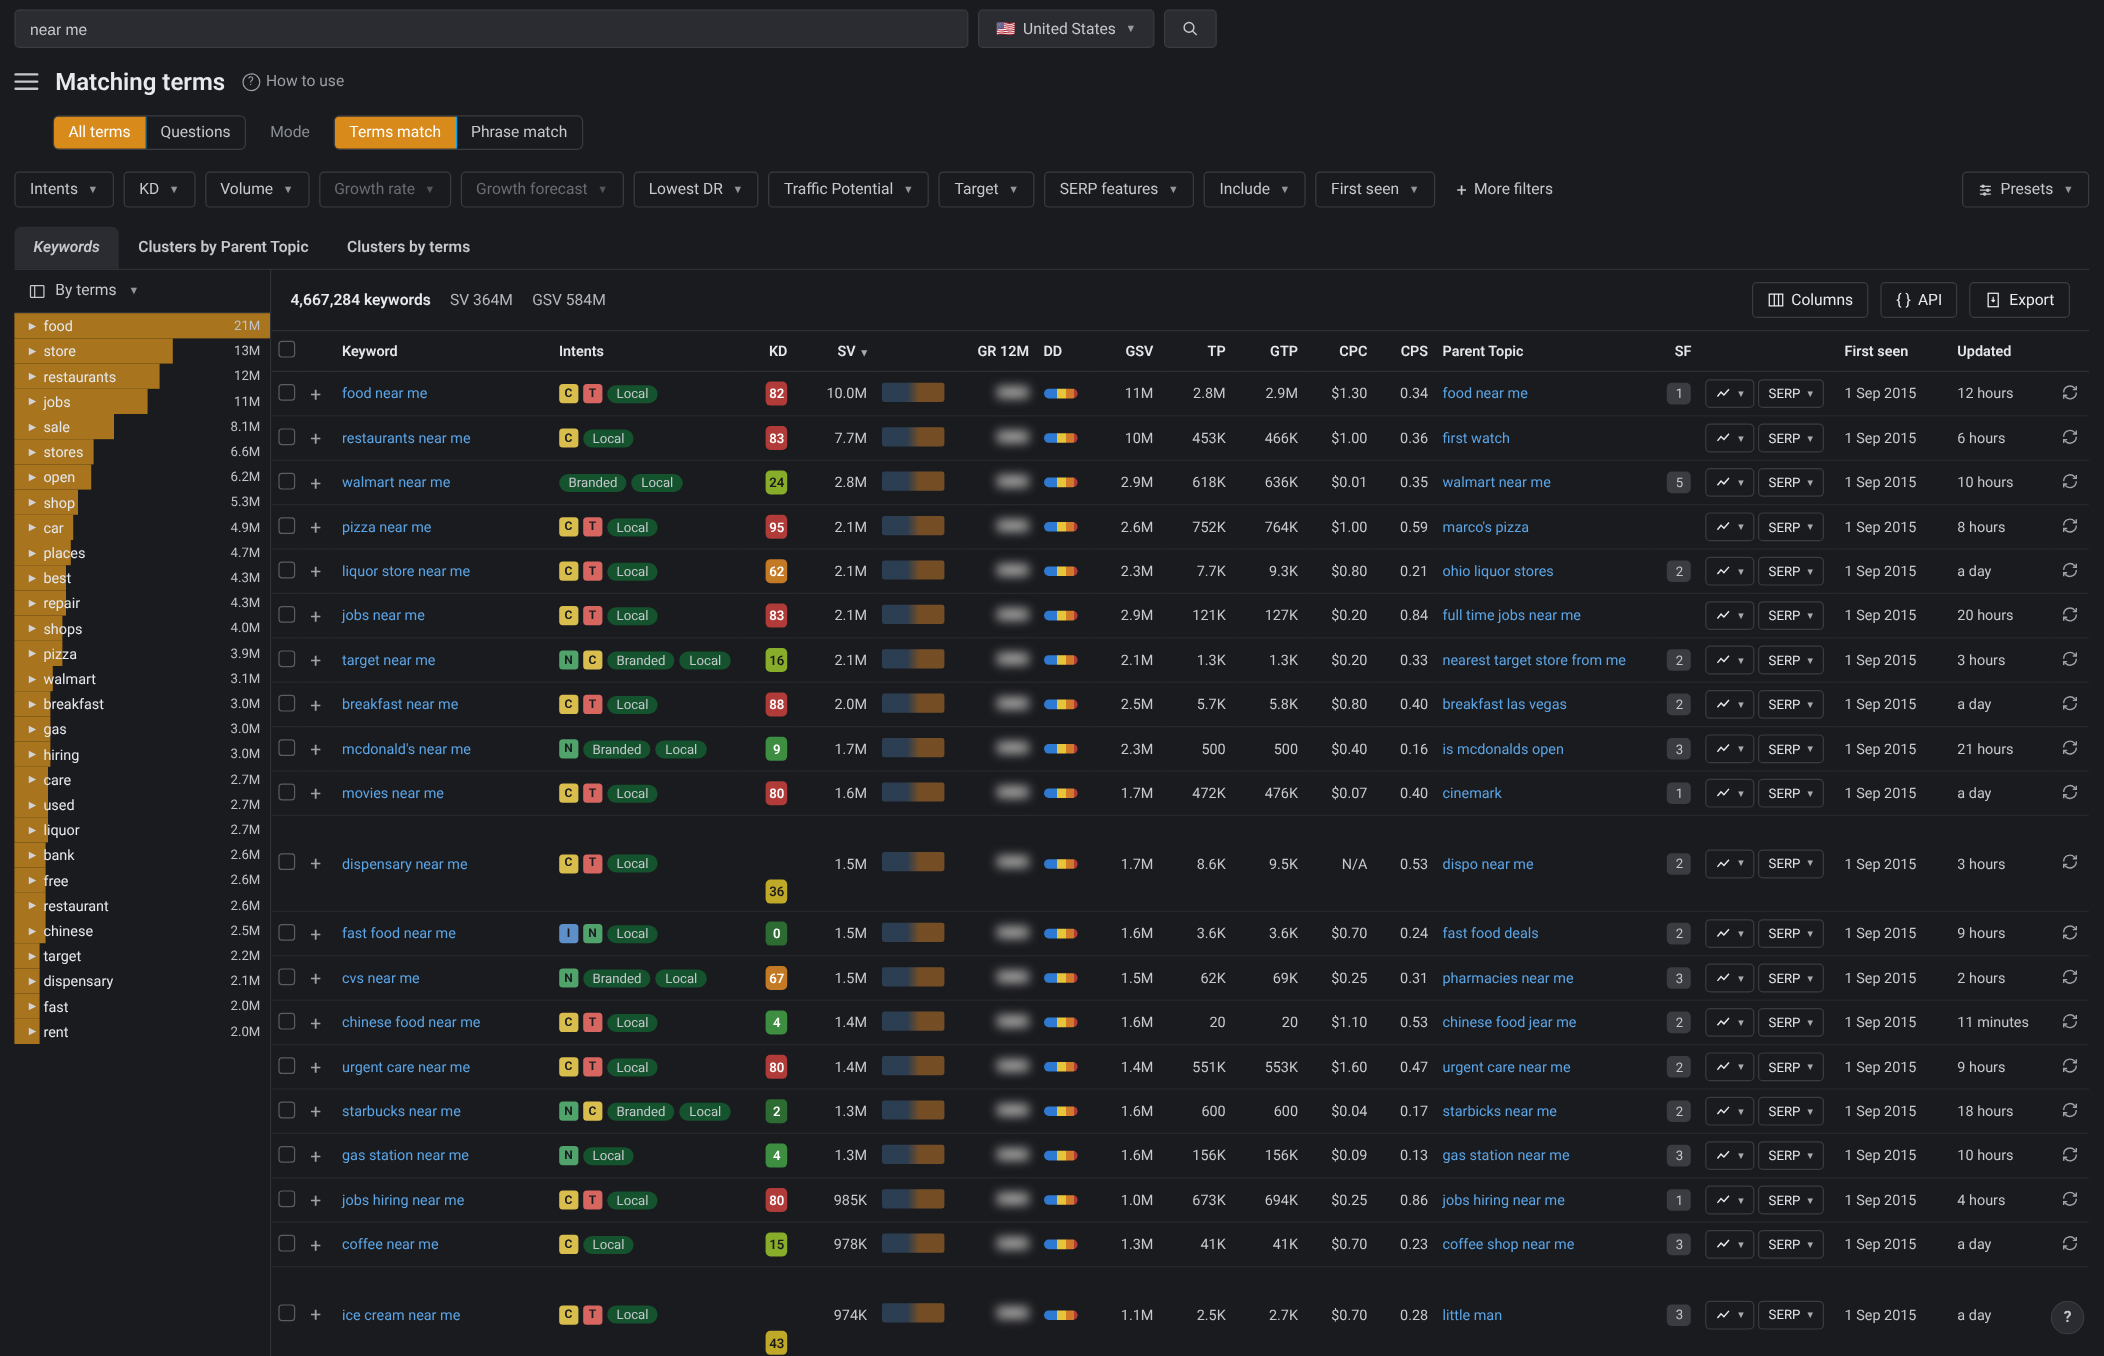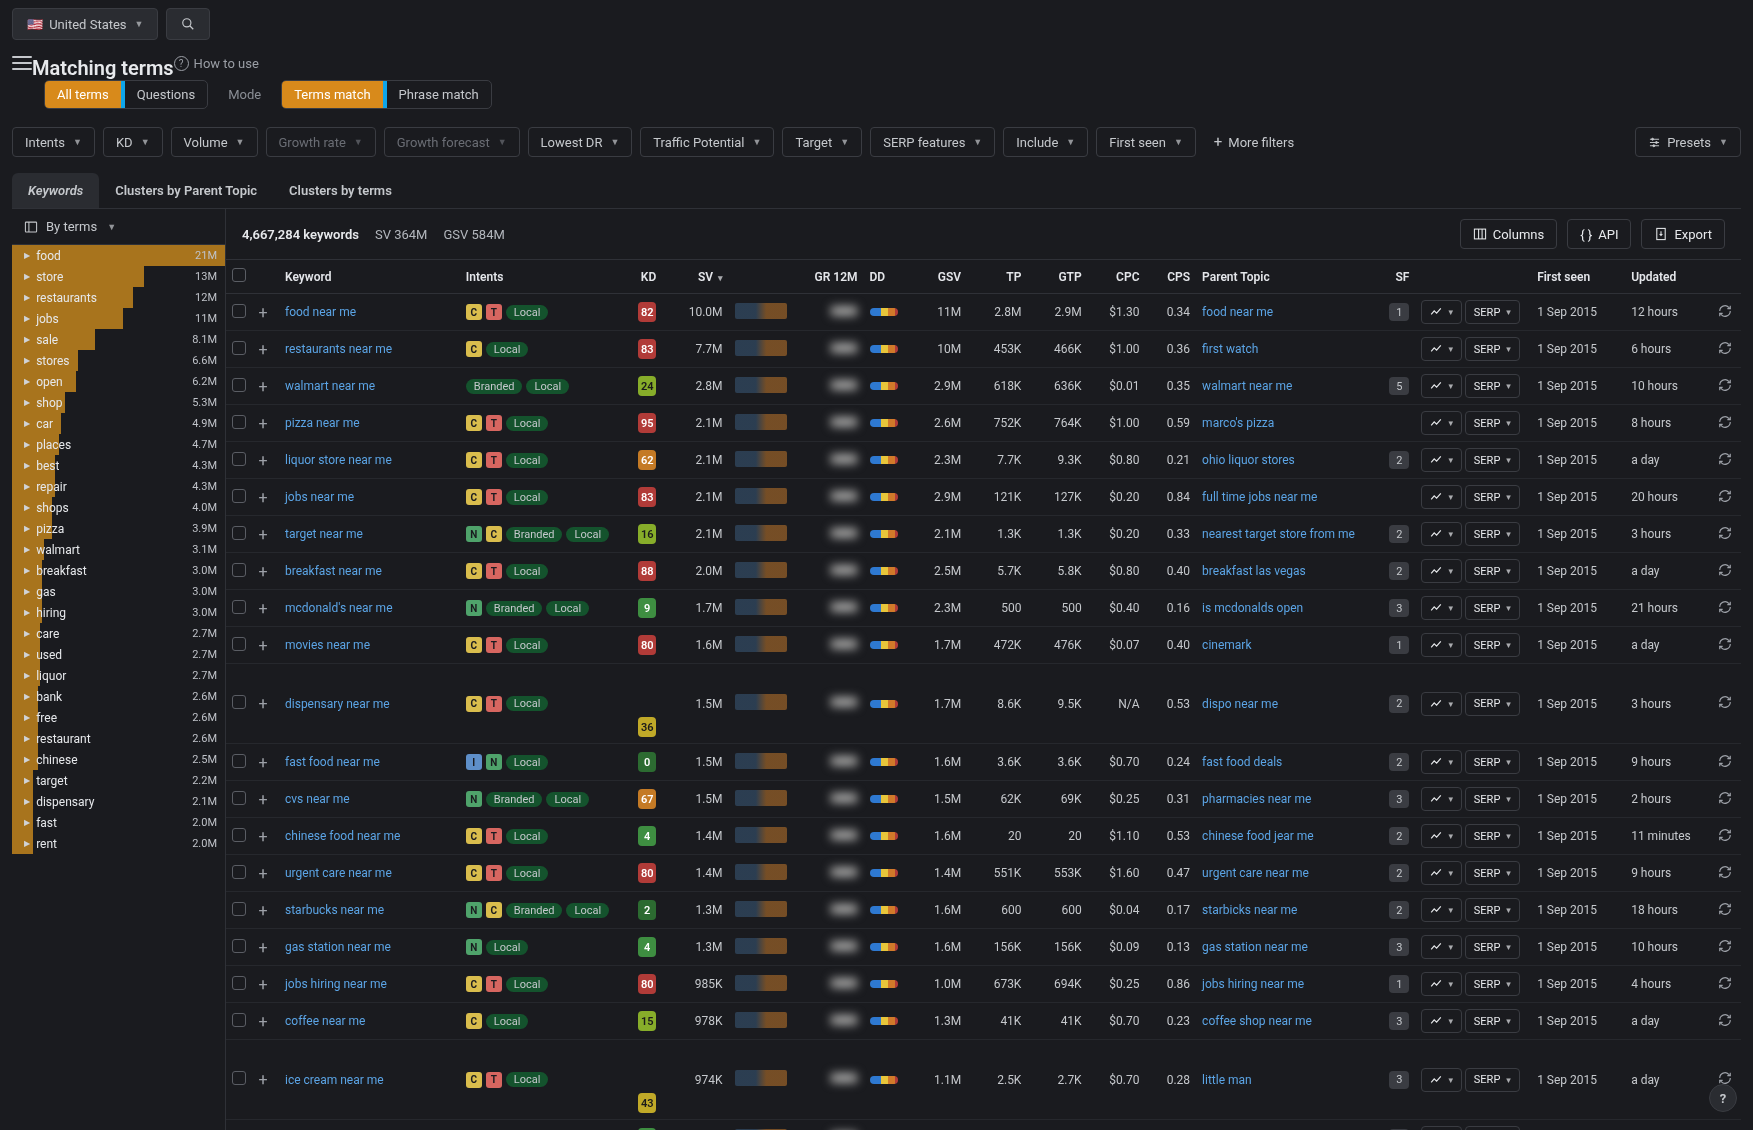--- a/index.html
+++ b/index.html
@@ -20,33 +20,33 @@
     border-radius:4px; color:#c5c8cc; padding:0 12px; font-size:13px;
   }
   .country-sel, .srch-btn {
     height:32px; background:#2a2c31; border:1px solid #3a3c42; border-radius:4px;
     color:#c5c8cc; padding:0 14px; display:flex; align-items:center; gap:6px;
     cursor:pointer; font-size:13px;
   }
   .caret { font-size:9px; opacity:.7; margin-left:2px; }
 
   
-  .title-row { display:flex; align-items:flex-start; }
+  .title-row { display:flex; align-items:center; gap:14px; margin-bottom:16px; }
   .hamburger { width:20px; height:14px; display:flex; flex-direction:column; justify-content:space-between; cursor:pointer;}
   .hamburger span { height:2px; background:#c5c8cc; border-radius:1px; }
   .title { font-size:20px; font-weight:600; color:#e7e9ec; }
   .howto { color:#9a9ea5; font-size:13px; display:flex; gap:5px; align-items:center; cursor:pointer;}
   .howto .qicon { width:15px;height:15px;border:1.5px solid #9a9ea5;border-radius:50%;display:flex;align-items:center;justify-content:center;font-size:10px;}
 
   
   .mode-row { display:flex; align-items:center; gap:20px; margin-bottom:18px;margin-left:32px; }
   .seg-group { display:flex; border:1px solid #3a3c42; border-radius:5px; overflow:hidden; }
   .seg-btn { padding:6px 12px; background:transparent; color:#c5c8cc; cursor:pointer; font-size:13px; }
   .seg-btn.active { background:#d88a1b; color:#fff; }
-  .seg-btn + .seg-btn { border-left:4px solid #0ea5e9;text-align:center; }
+  .seg-btn + .seg-btn { border-left:1px solid #0ea5e9;text-align:center; }
   .mode-label { color:#8a8e95; font-size:13px; }
 
   
   .filter-row { display:flex; gap:8px; flex-wrap:wrap; align-items:center; margin-bottom:16px; }
   .pill {
     height:30px; border:1px solid #3a3c42; background:transparent; color:#c5c8cc;
     border-radius:4px; padding:0 12px; display:flex; align-items:center; gap:6px;
     font-size:13px; cursor:pointer;
   }
   .pill.dim { color:#6a6d74; }
@@ -107,20 +107,21 @@
   .plus-ic { color:#9da1a8; font-size:16px; cursor:pointer; display:inline-block; }
   .help-fab{position:fixed;right:16px;bottom:18px;width:28px;height:28px;border-radius:50%;background:#2a2c31;border:1px solid #3a3c42;color:#c5c8cc;display:flex;align-items:center;justify-content:center;font-weight:700;cursor:pointer;}
   .colicon svg { display:block; }
 </style>
 </head>
 <body>
 
 <div class="wrap">
 
   <div class="search-row">
+    <input class="search-input" value="near me" style="">
     <div class="country-sel">
       🇺🇸 <span>United States</span><span class="caret">▼</span>
     </div>
     <div class="srch-btn">
       <svg width="14" height="14" viewBox="0 0 24 24" fill="none" stroke="#c5c8cc" stroke-width="2">
           <circle cx="10" cy="10" r="7"></circle>
           <line x1="15" y1="15" x2="21" y2="21"></line>
         </svg>
     </div>
   </div>

